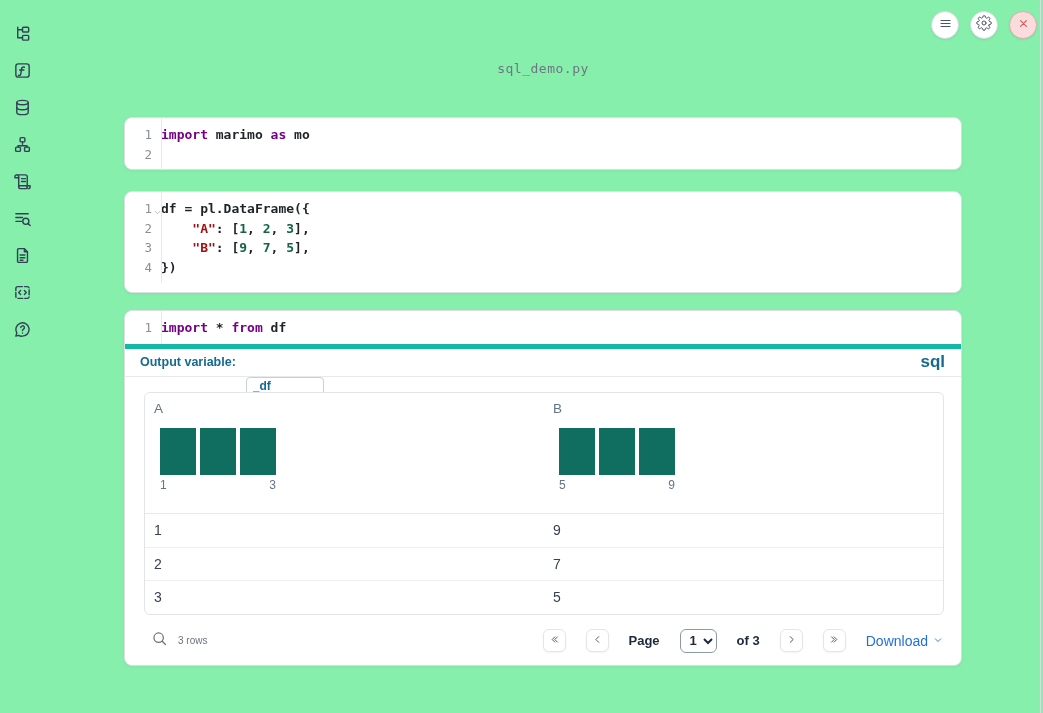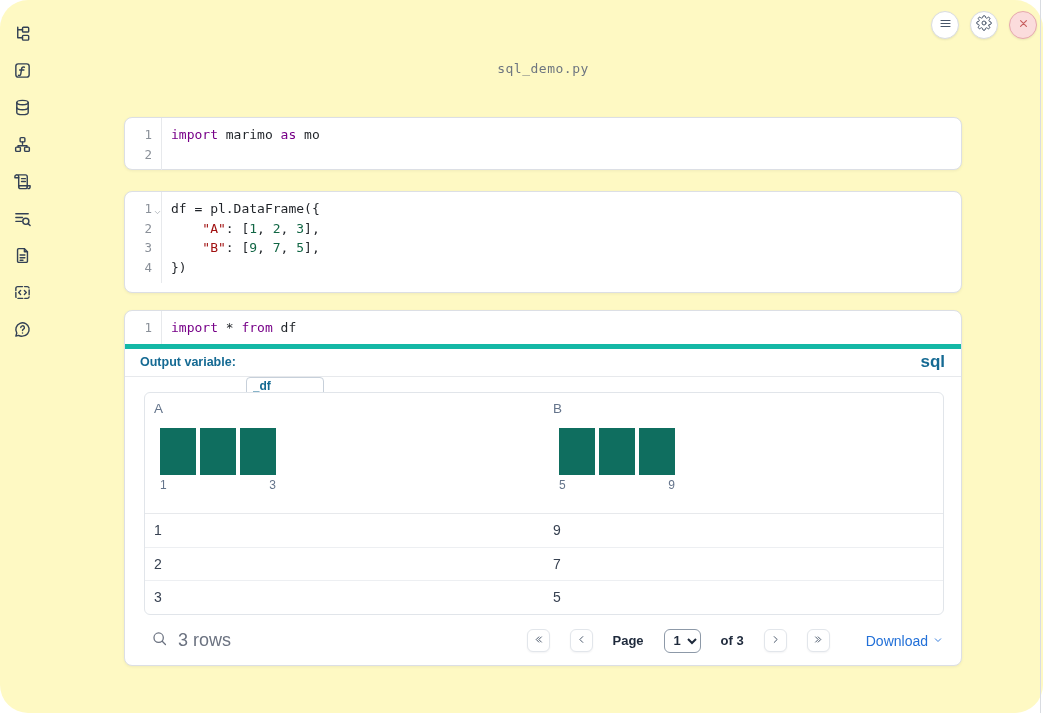--- a/index.html
+++ b/index.html
@@ -1,18 +1,18 @@
 <!DOCTYPE html>
 <html><head>
 <meta charset="utf-8">
 <style>
   * { margin:0; padding:0; box-sizing:border-box; }
   html,body { width:1043px; height:713px; background:#ffffff; overflow:hidden;
     font-family:"Liberation Sans", sans-serif; }
-  .stage { position:relative; width:1043px; height:713px; background:#fef9c3;border-radius:28px; }
+  .stage { position:relative; width:1043px; height:713px; background:#86efac; }
 
   
   .scroll-line { position:absolute; left:1040px; top:0; bottom:0; width:1px; background:#d9dce1; }
 
   
   .sidebar { position:absolute; left:0; top:0; width:44px; height:100%;
     display:flex; flex-direction:column; align-items:center; padding-top:23px; gap:17px; }
   .side-item { width:20px; height:20px; display:flex; align-items:center; justify-content:center;
     cursor:pointer; color:#334155; }
   .side-item svg { width:19px; height:19px; }
@@ -35,21 +35,21 @@
   .cell-2 { top:191px; height:102px; }
   .cell-3 { top:310px; height:356px; }
 
   .editor { padding-top:7px; padding-bottom:6px; position:relative; }
   .editor .gutter-line { position:absolute; left:36px; top:0; bottom:0; width:1px; background:#e7e9ec; }
   .code-line { display:flex; height:19.5px; line-height:19.5px;
     font-family:"DejaVu Sans Mono", monospace; font-size:13px; }
   .gut { width:36px; flex:0 0 36px; text-align:right; padding-right:9px; color:#8a9099;
     font-size:12.5px; position:relative; }
   .gut .fold { position:absolute; right:-1px; top:4px; color:#9aa1a9; }
-  .src { padding-left:10px; white-space:pre; color:#1f2328; }
+  .src { white-space:pre; color:#1f2328;font-weight:bold; }
   .kw { color:#770088; }
   .st { color:#a11111; }
   .nm { color:#116644; }
   .tx { color:#1f2328; }
 
   
   .outvar-row { height:33px; border-top:5px solid #14b8a6; border-bottom:1px solid #e7e9ec;
     display:flex; align-items:center; padding:0 16px 0 15px; }
   .outvar-label { font-size:12.5px; font-weight:bold; color:#156a93; }
   .outvar-input { margin-left:10px; width:78px; height:19px; border:1px solid #c7d0da;
@@ -71,30 +71,30 @@
   .hist-labels { display:flex; justify-content:space-between; margin-top:3px;
     font-size:12px; color:#64748b; }
   .tbl-row { display:flex; height:33px; border-top:1px solid #edeff2; align-items:center; }
   .tbl-row:first-of-type { border-top:none; }
   .tbl-cell { width:50%; padding-left:9px; font-size:14px; color:#374151; }
 
   
   .tbl-footer { position:absolute; left:19px; width:800px; top:246px; height:36px;
     display:flex; align-items:center; }
   .rowcount-wrap { display:flex; align-items:center; gap:10px; padding-left:7px; color:#6b7280; }
-  .rowcount { font-size:18px; color:#6b7280; }
+  .rowcount { font-size:10px; color:#6b7280; }
   .pager { margin-left:auto; display:flex; align-items:center; gap:20px; }
   .pg-btn { width:23px; height:23px; border-radius:6px; border:1px solid #e2e6eb; background:#fff;
     box-shadow:0 1px 2px rgba(16,24,40,.05); display:flex; align-items:center; justify-content:center;
     cursor:pointer; color:#475569; }
   .pg-text { font-size:13px; font-weight:bold; color:#1e293b; }
   .page-select { height:24px; border:1px solid #8d99a8; border-radius:6px; background:#fff;
     font-size:13px; font-weight:bold; color:#1e293b; padding:0 2px 0 5px;
     font-family:"Liberation Sans", sans-serif; }
-  .download { margin-left:16px; display:flex; align-items:center; gap:4px; cursor:pointer;
+  .download { margin-left:0; display:flex; align-items:center; gap:4px; cursor:pointer;
     font-size:14px; color:#2270d8; }
 </style>
 </head>
 <body>
 
 <div class="stage">
 
   <div class="scroll-line"></div>
 
   <aside class="sidebar" id="sidebar">

